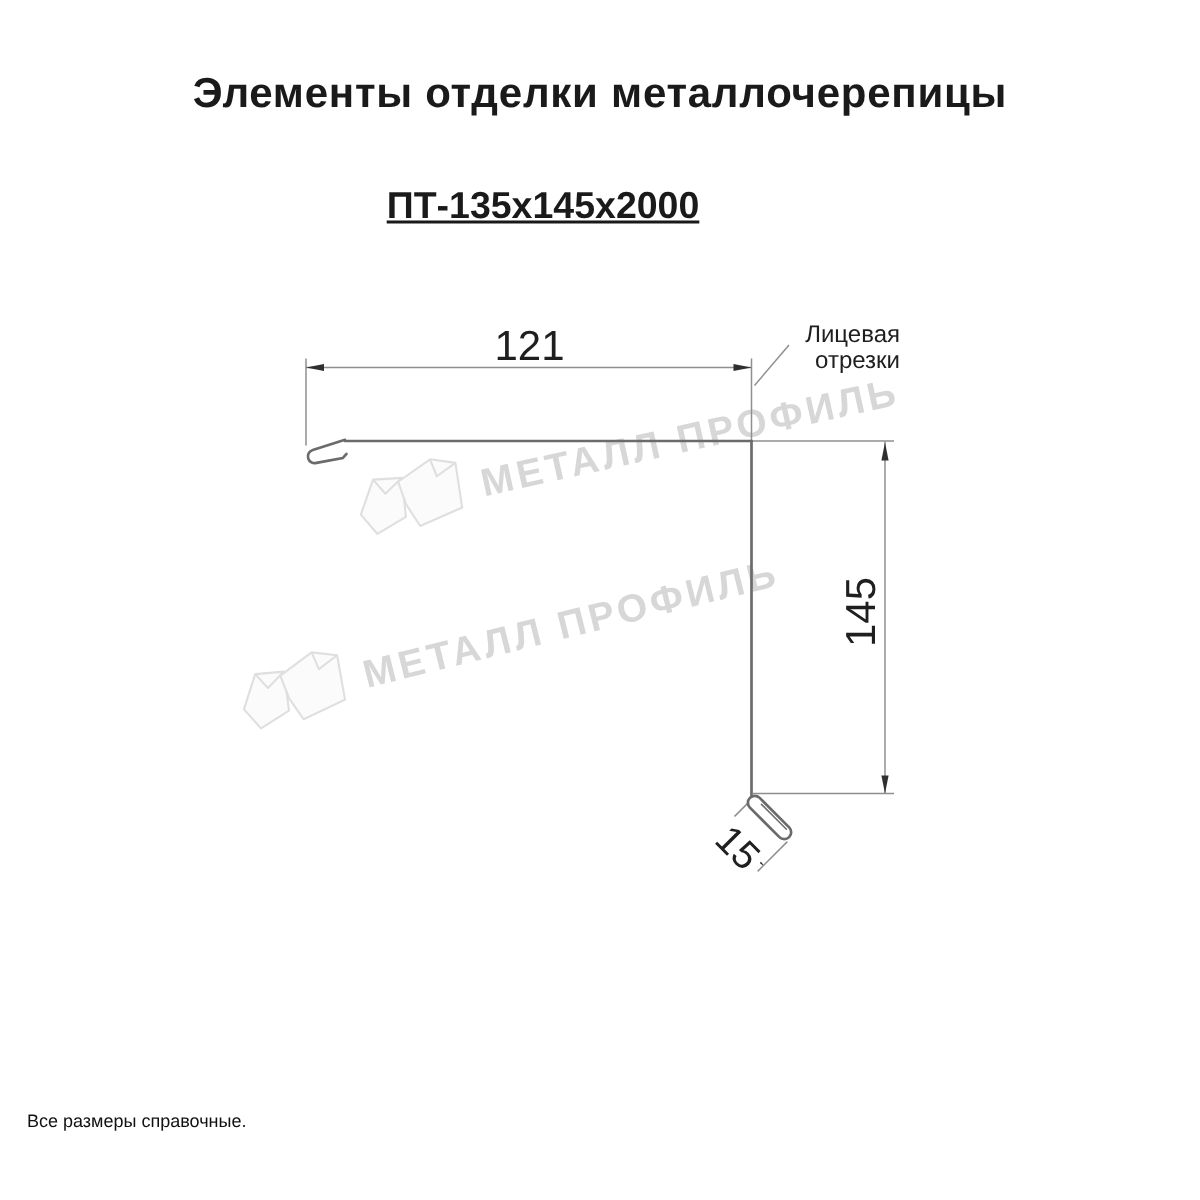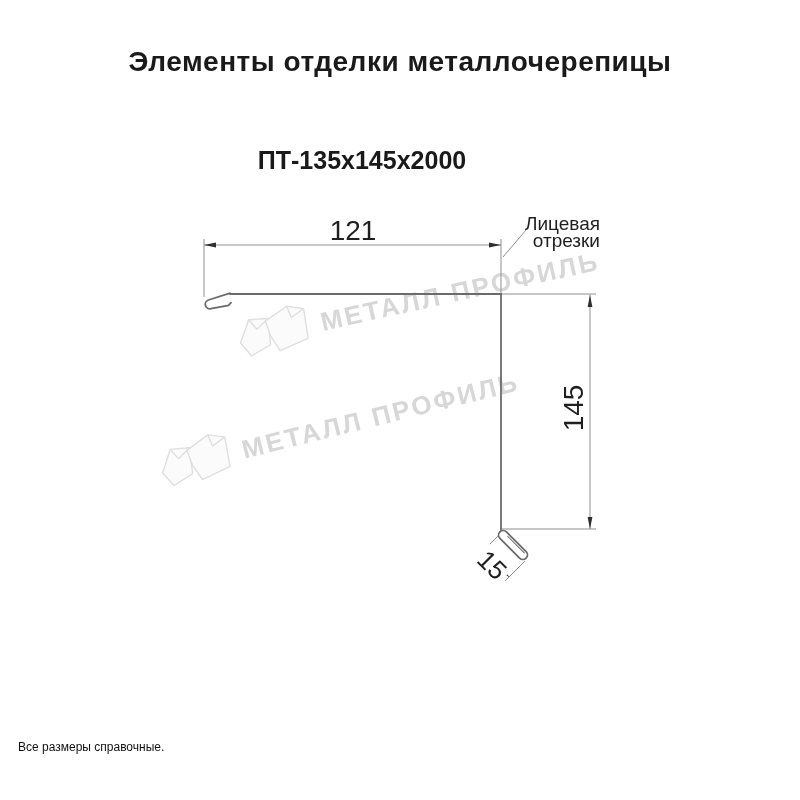--- a/index.html
+++ b/index.html
@@ -10,36 +10,36 @@
   .abs{position:absolute;}
   .page-title{
     top:46px;left:0;width:800px;text-align:center;
     font-size:28px;font-weight:bold;letter-spacing:.5px;
   }
   .sub-title{
     left:362px;transform:translateX(-50%);
     font-size:25px;font-weight:bold;white-space:nowrap;
   }
   .sub1{top:105px;}
-  .sub2{top:146px;}
+  .sub2{top:123px;text-decoration:underline;}
   .drawing-svg{top:0;left:0;}
   .dim-label{
     font-size:28px;color:#1f1f1f;white-space:nowrap;
     transform:translate(-50%,-50%);
   }
   .dim-135{left:353px;top:231px;}
   .dim-145{left:574px;top:408px;transform:translate(-50%,-50%) rotate(-90deg);}
   .dim-15{
     left:492px;top:565px;font-size:26px;
     transform:translate(-50%,-50%) rotate(45deg);
     background:#ffffff;padding:0 3px;line-height:26px;
   }
   .face-label{
     left:520px;top:215px;width:80px;text-align:right;
-    font-size:19px;line-height:17px;color:#1f1f1f;
+    font-size:16px;line-height:17px;color:#1f1f1f;
   }
   .watermark{
     display:flex;align-items:center;gap:7px;
     transform-origin:0 50%;white-space:nowrap;pointer-events:none;
   }
   .wm-a{left:236px;top:314px;transform:rotate(-12.5deg);}
   .wm-b{left:158px;top:444px;transform:rotate(-14deg);}
   .wm-text{
     font-size:26px;font-weight:bold;letter-spacing:2.5px;color:#d7d7d7;
   }

